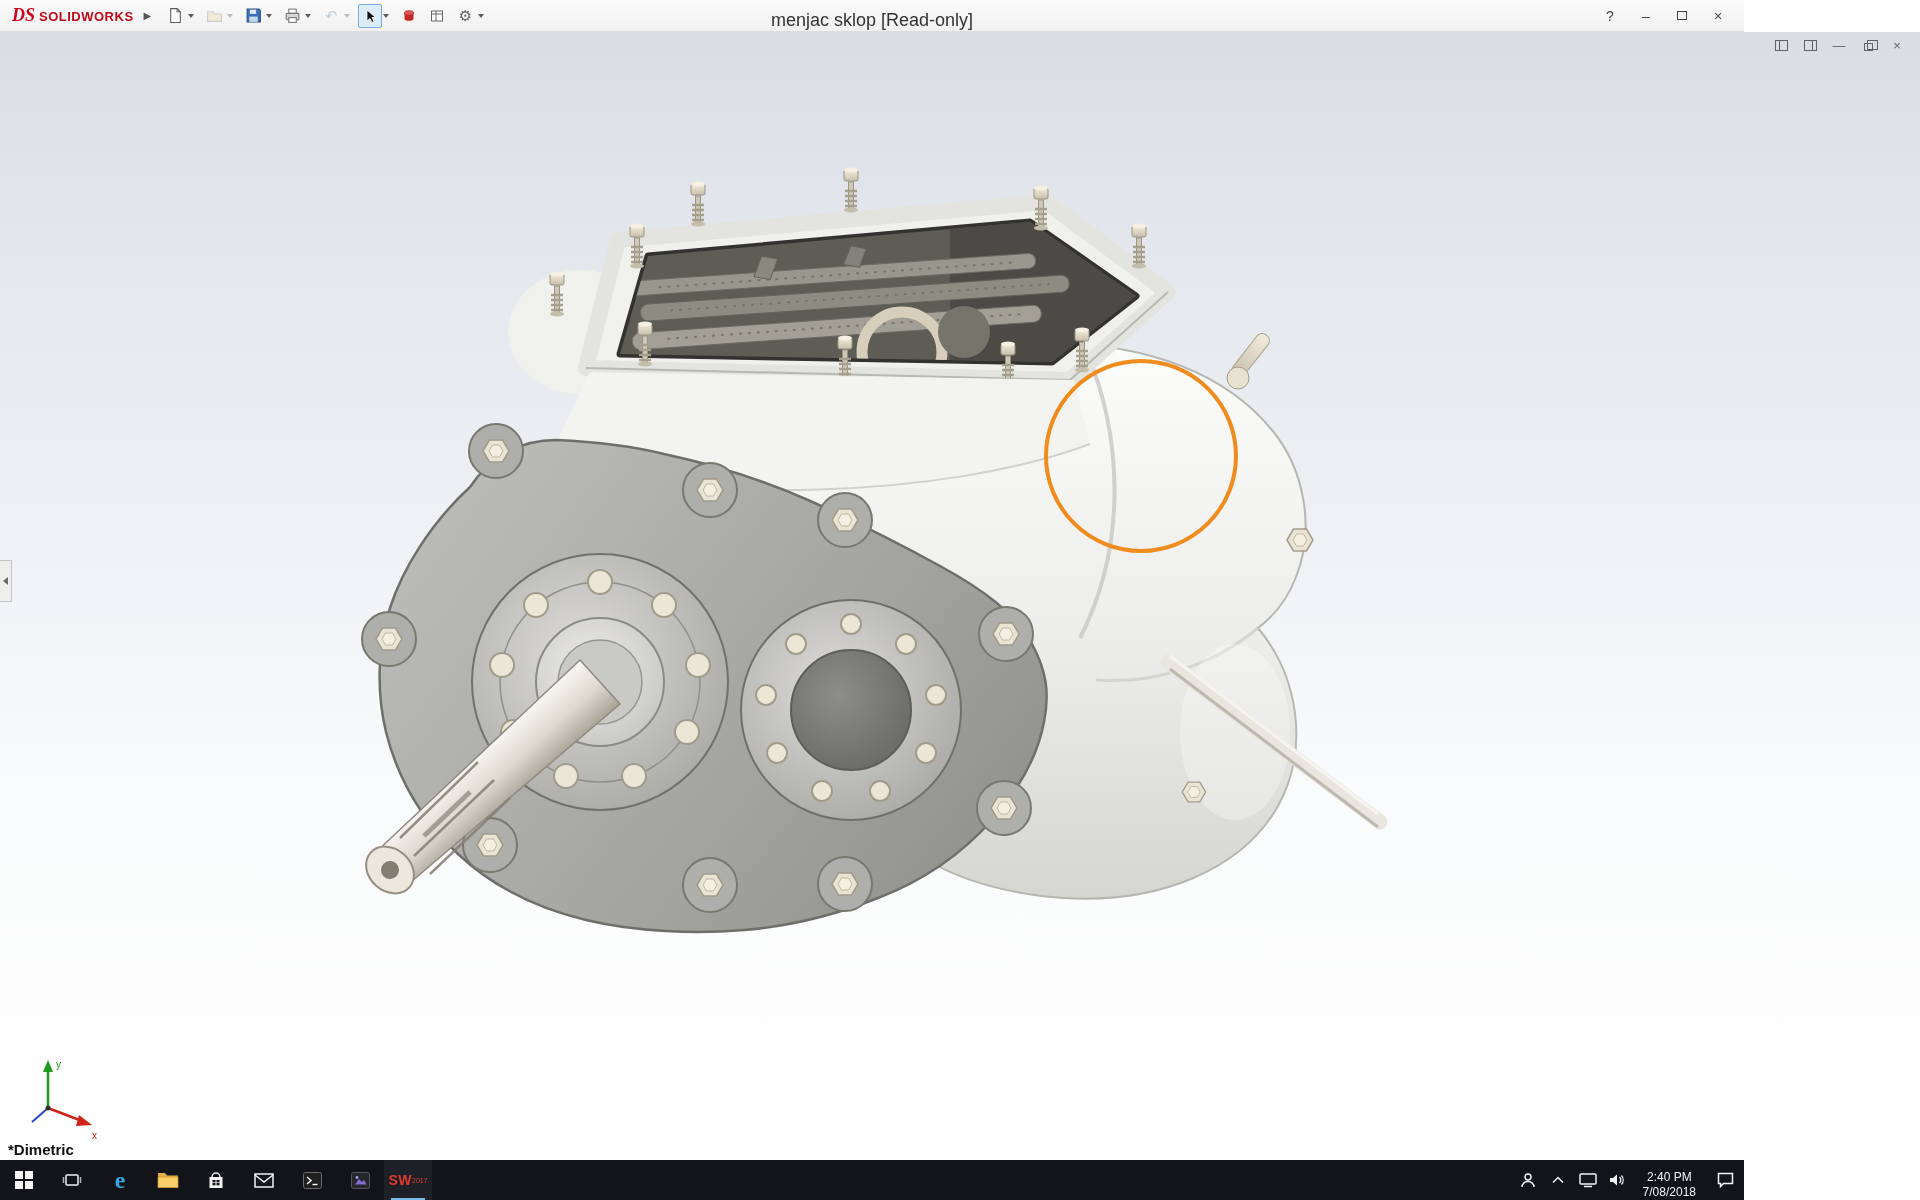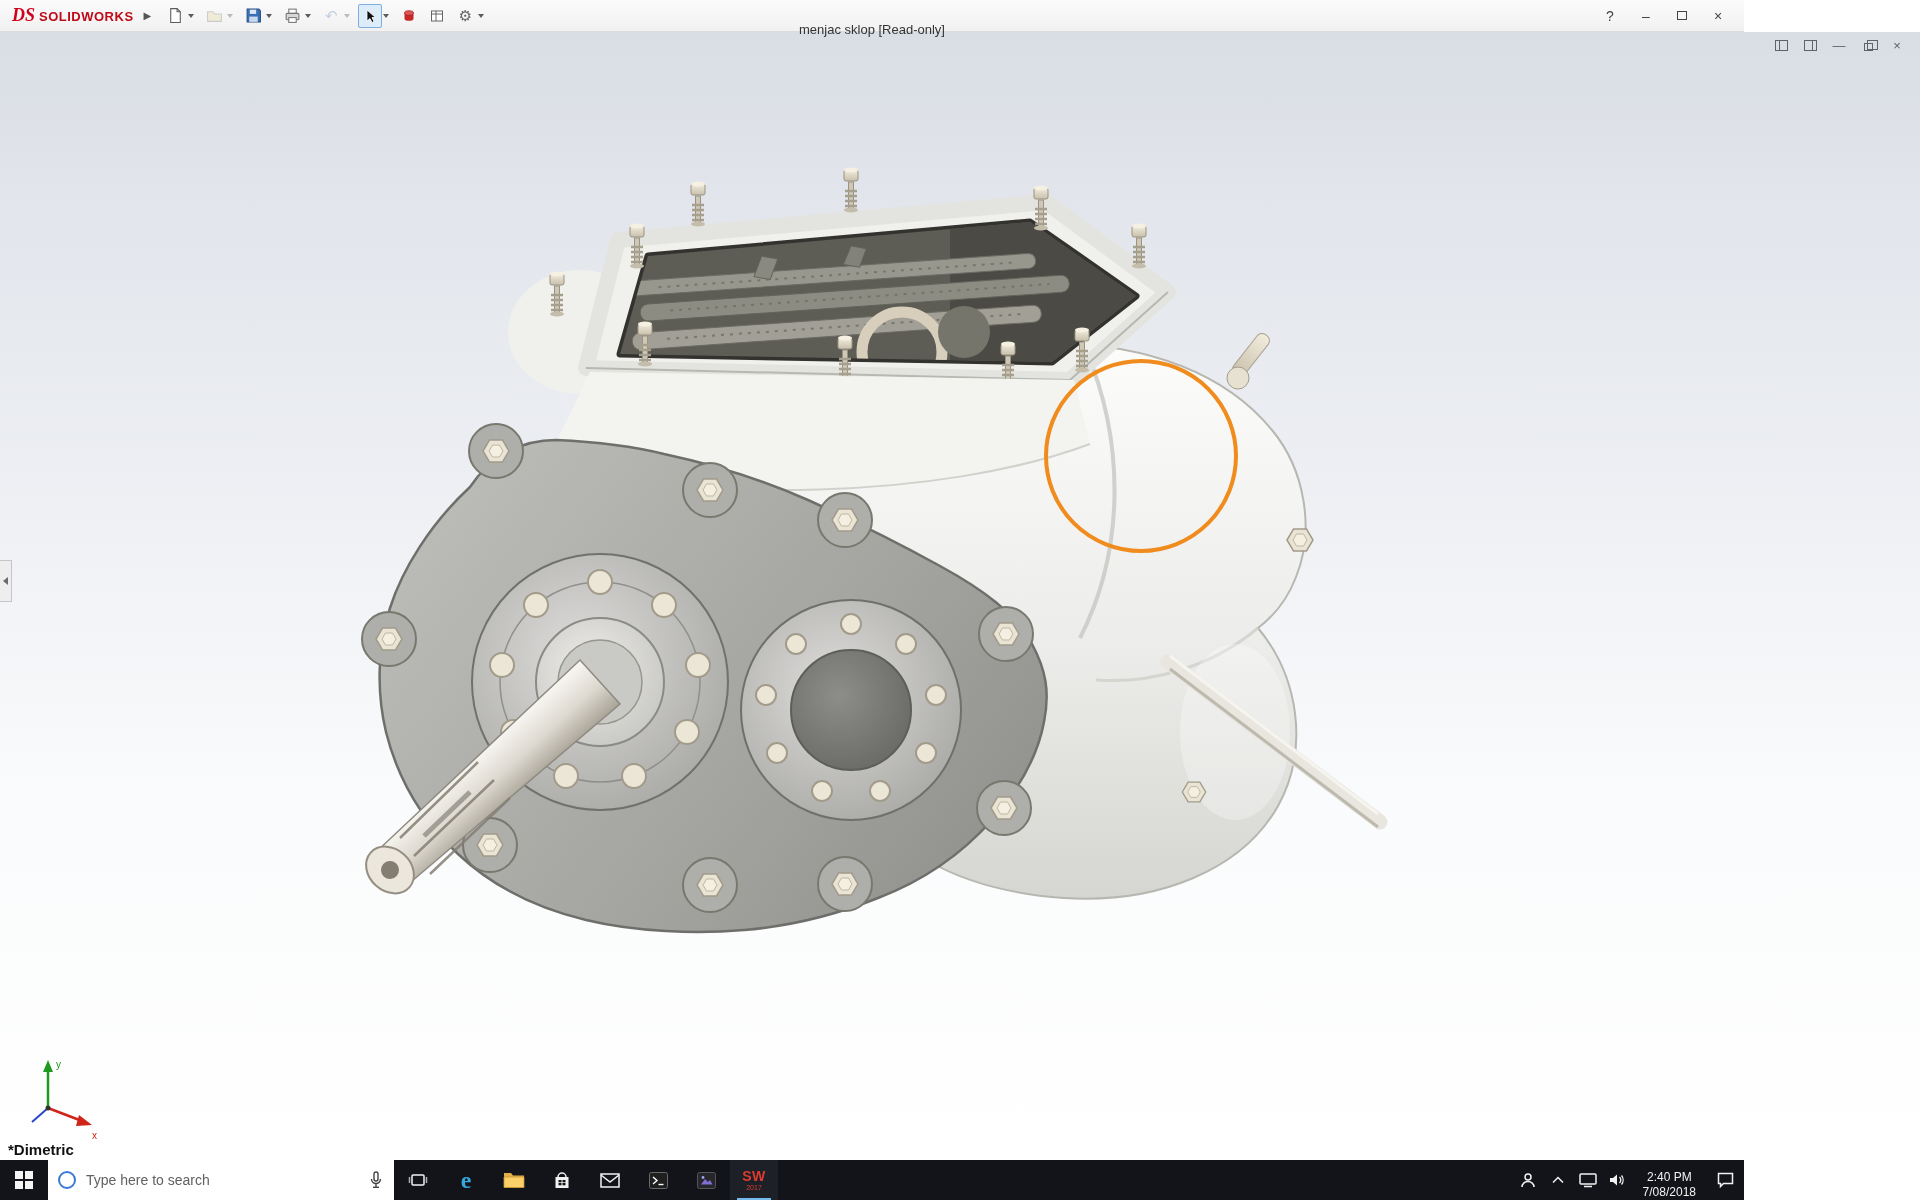--- a/index.html
+++ b/index.html
@@ -13,21 +13,21 @@
   .logo-brand { color:#bf0a17; font-weight:bold; font-size:13px; letter-spacing:.5px; }
   .flyout-arrow { color:#555; font-size:10px; padding:0 10px 0 4px; }
   .tb-group { display:flex; align-items:center; margin:0 2px; }
   .tb-btn { width:24px; height:24px; display:flex; align-items:center; justify-content:center; border-radius:2px; }
   .tb-btn.disabled { opacity:.38; }
   .tb-btn.active { border:1px solid #7cb0e2; background:#ddecf9; }
   .caret { width:0; height:0; border-left:3.5px solid transparent; border-right:3.5px solid transparent; border-top:4px solid #5c5c5c; margin:0 4px 0 1px; }
   .caret.disabled { opacity:.38; }
   .gear-glyph { font-size:15px; color:#666; }
   .undo-glyph { font-size:15px; color:#6a8fbb; }
-  .title-center { position:absolute; left:50%; transform:translateX(-50%); top:22px; font-size:13px; color:#333; }
+  .title-center { position:absolute; left:50%; transform:translateX(-50%); top:10px; font-size:18px; color:#333; }
   .win-controls { margin-left:auto; display:flex; align-items:center; padding-right:8px; }
   .win-btn { width:36px; height:28px; display:flex; align-items:center; justify-content:center; font-size:14px; color:#444; }
   .maxbox { width:10px; height:9px; border:1.5px solid #444; }
 
   
   .viewport { position:absolute; top:32px; left:0; width:1920px; height:1128px; overflow:hidden;
     background:linear-gradient(180deg,#d9dde4 0%, #e2e5eb 15%, #eef0f4 42%, #fafbfc 68%, #ffffff 100%); }
   .model-svg { position:absolute; inset:0; }
 
   .doc-controls { position:absolute; top:5px; right:14px; display:flex; align-items:center; gap:11px; z-index:5; }
@@ -50,21 +50,21 @@
   .win-logo span { background:#f5f5f5; }
   .search-box { width:346px; background:#ffffff; display:flex; align-items:center; padding:0 10px; gap:10px; }
   .cortana-ring { width:18px; height:18px; border-radius:50%; border:2.5px solid #3a7bd5; flex:none; }
   .search-input { border:none; outline:none; flex:1; font-size:14px; color:#444; background:transparent; font-family:"Liberation Sans", sans-serif; }
   .search-input::placeholder { color:#616161; opacity:1; }
   .task-icons { display:flex; }
   .task-icon { width:48px; display:flex; align-items:center; justify-content:center; position:relative; }
   .task-icon.active { background:#1d2127; }
   .task-icon.active::after { content:""; position:absolute; bottom:0; left:7px; right:7px; height:2px; background:#76b9ed; }
   .edge-e { font-family:"Liberation Serif", serif; font-weight:bold; font-size:24px; color:#36a6dd; line-height:1; }
-  .sw-badge { display:flex; flex-direction:column; align-items:center; line-height:1; }
+  .sw-badge { display:flex; flex-direction:row; align-items:center; line-height:1; }
   .sw-top { color:#e03a2f; font-weight:bold; font-size:14px; letter-spacing:.5px; }
   .sw-year { color:#e03a2f; font-size:7px; margin-top:1px; }
   .tray { margin-left:auto; display:flex; align-items:flex-end; }
   .tray-icon { width:30px; height:40px; display:flex; align-items:center; justify-content:center; }
   .clock { display:flex; flex-direction:column; align-items:center; justify-content:center; font-size:12px; line-height:15px; padding:0 10px; }
   .notif { width:38px; height:40px; display:flex; align-items:center; justify-content:center; }
 </style>
 </head>
 <body>
 
@@ -379,30 +379,20 @@
 
   <div class="taskbar">
     <div class="tb-start">
       <span class="win-logo">
           <span></span>
           <span></span>
           <span></span>
           <span></span>
         </span>
     </div>
-    <div class="search-box">
-      <span class="cortana-ring"></span>
-      <input class="search-input" type="text" placeholder="Type here to search" style="">
-      <svg width="16" height="18" viewBox="0 0 16 18">
-          <rect x="6" y="1" width="4" height="9" rx="2" fill="none" stroke="#444" stroke-width="1.4"></rect>
-          <path d="M3.5 8 a4.5 4.5 0 0 0 9 0" fill="none" stroke="#444" stroke-width="1.4"></path>
-          <line x1="8" y1="13" x2="8" y2="16" stroke="#444" stroke-width="1.4"></line>
-          <line x1="5" y1="16.3" x2="11" y2="16.3" stroke="#444" stroke-width="1.4"></line>
-        </svg>
-    </div>
 
     <div class="task-icons">
       <div class="task-icon">
         <svg width="20" height="18" viewBox="0 0 20 18">
             <rect x="4" y="4" width="12" height="10" rx="1" fill="none" stroke="#f2f2f2" stroke-width="1.5"></rect>
             <path d="M1.5 6 v6 M18.5 6 v6" stroke="#f2f2f2" stroke-width="1.5" opacity="0.7"></path>
           </svg>
       </div>
       <div class="task-icon">
           <span class="edge-e">e</span>

